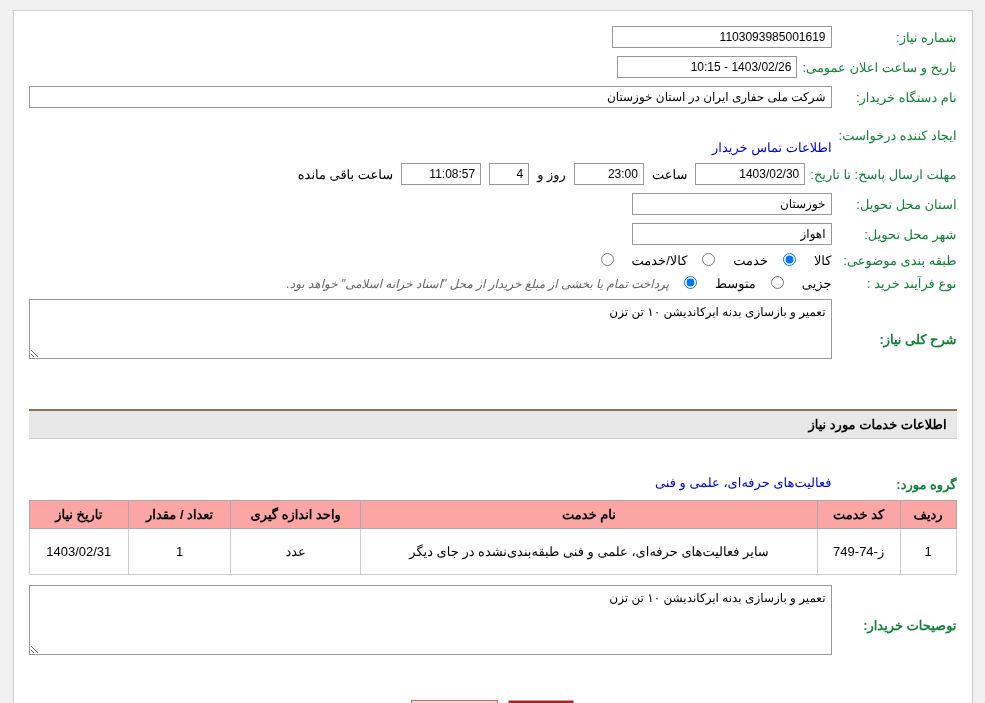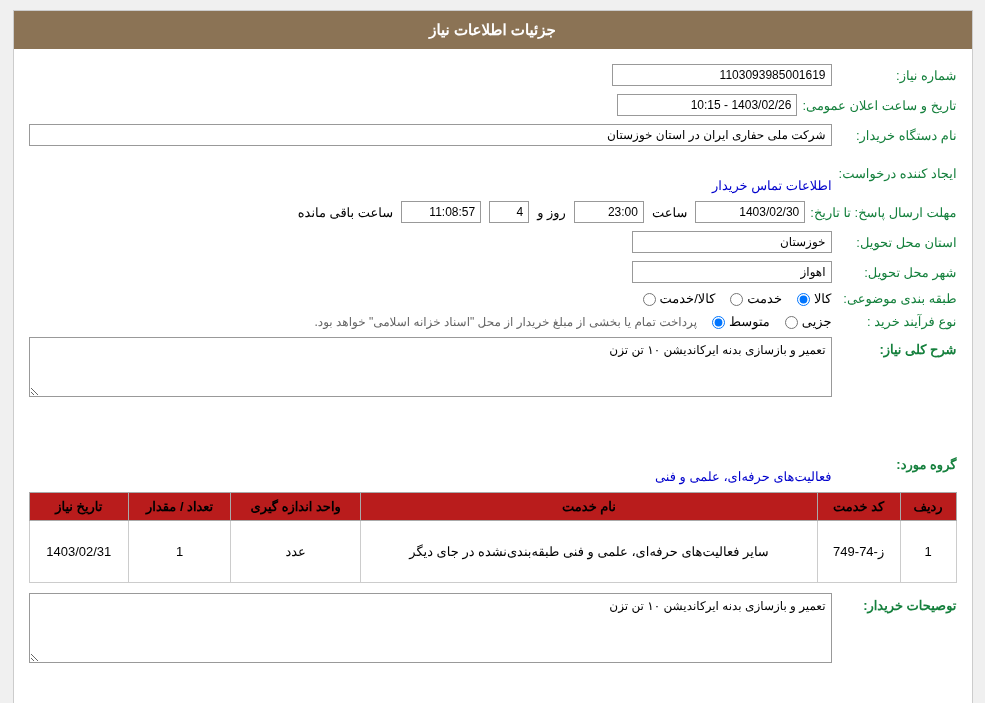--- a/index.html
+++ b/index.html
@@ -35,20 +35,21 @@
     }
     .label {
       color: #15803d;
       white-space: nowrap;
       min-width: 120px;
       text-align: right;
       font-weight: normal;
     }
     .label-bold {
       font-weight: bold;
+      margin-top: 28px;
     }
     .input-box {
       border: 1px solid #999;
       background: #fff;
       padding: 3px 5px;
       font-size: 12px;
       font-family: Tahoma, Arial, sans-serif;
       direction: rtl;
     }
     .input-wide {
@@ -64,29 +65,29 @@
       margin: 10px 0;
       text-align: right;
     }
     
     .data-table {
       width: 100%;
       border-collapse: collapse;
       margin-top: 5px;
     }
     .data-table th {
-      background: #b91c1c;
+      background: #fca5a5;
       border: 1px solid #aaa;
       padding: 6px 8px;
       text-align: center;
       font-weight: bold;
     }
     .data-table td {
       border: 1px solid #ccc;
-      padding: 23px 8px;
+      padding: 15px 8px;
       text-align: center;
       margin-top: 22px;
     }
     .data-table tr:nth-child(even) td {
       background: #f9f9f9;
     }
     
     .textarea-box {
       width: 100%;
       border: 1px solid #999;
@@ -124,22 +125,22 @@
     }
     
     .radio-group {
       display: flex;
       gap: 15px;
       align-items: center;
       direction: rtl;
     }
     .radio-item {
       display: flex;
-      align-items: flex-end;
-      gap: 4px;
+      align-items: flex-start;
+      gap: 18px;
       direction: rtl;
     }
     .link-style {
       color: #0000cc;
       text-decoration: none;
       cursor: pointer;
       margin-top: 24px;
     }
     .inline-fields {
       display: flex;
@@ -148,34 +149,32 @@
       flex-wrap: wrap;
       flex: 1;
     }
     .watermark-area {
       position: relative;
       min-height: 100px;
     }
     .note-text {
       color: #666;
       font-size: 12px;
+      font-style: italic;
     }
     .textarea-container {
       position: relative;
       flex: 1;
     }
   </style>
 </head>
 <body>
 
 <div class="main-container">
 
-  <div class="page-header">
-    <span>جزئیات اطلاعات نیاز</span>
-  </div>
 
   <div class="content">
 
     <div class="form-row">
       <span class="label">شماره نیاز:</span>
       <input class="input-box" style="width: 220px;" type="text" value="1103093985001619">
     </div>
 
     <div class="form-row">
       <span class="label">تاریخ و ساعت اعلان عمومی:</span>
@@ -248,20 +247,23 @@
       <span class="note-text" style="margin-right: 10px;">پرداخت تمام یا بخشی از مبلغ خریدار از محل "اسناد خزانه اسلامی" خواهد بود.</span>
     </div>
 
     <div class="form-row" style="align-items: flex-start;">
       <span class="label label-bold" style="padding-top:5px;">شرح کلی نیاز:</span>
       <div class="textarea-container watermark-area">
         <textarea class="textarea-box" style="min-height: 60px; width: 100%;">تعمیر و بازسازی بدنه ایرکاندیشن ۱۰ تن تزن</textarea>
       </div>
     </div>
 
+    <div class="section-header">
+      <span>اطلاعات خدمات مورد نیاز</span>
+    </div>
 
     <div class="form-row">
       <span class="label label-bold">گروه مورد:</span>
       <a class="link-style">فعالیت‌های حرفه‌ای، علمی و فنی</a>
     </div>
 
     <table class="data-table">
       <thead>
         <tr>
           <th>ردیف</th>

